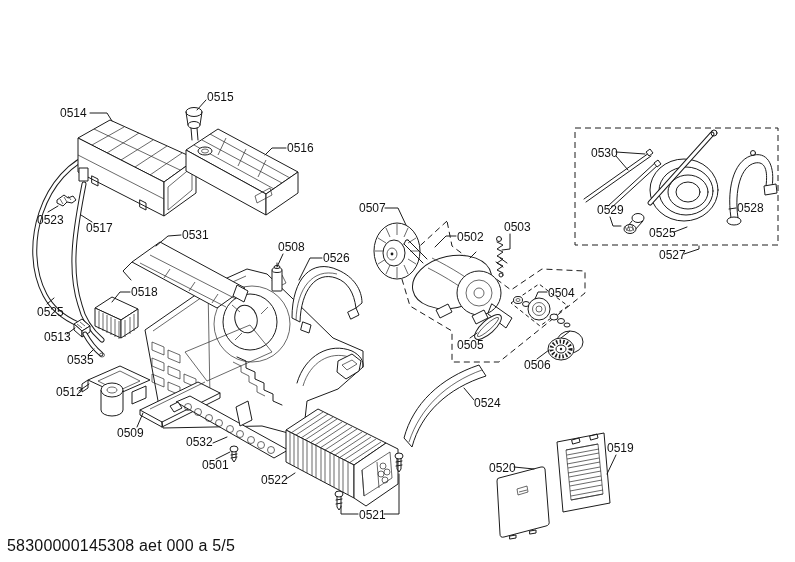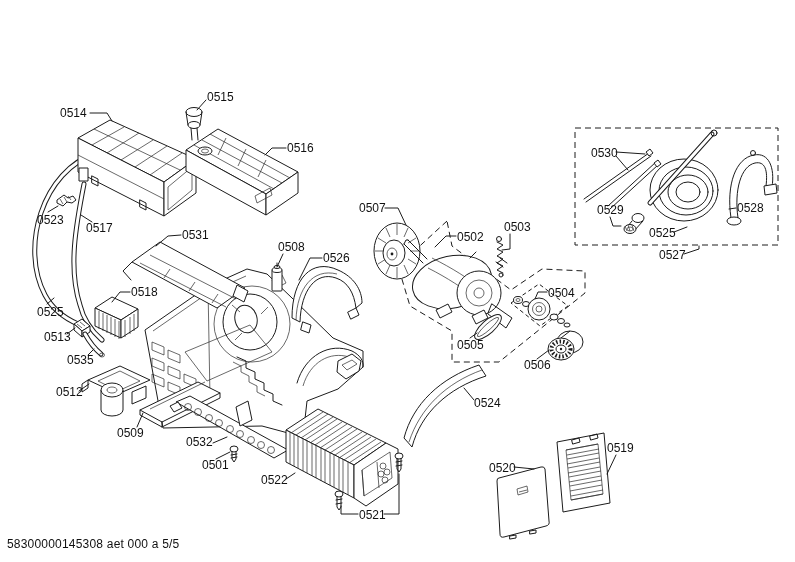--- a/index.html
+++ b/index.html
@@ -7,21 +7,21 @@
          font-family:"Liberation Sans",sans-serif;}
   .stage svg{position:absolute;left:0;top:0;}
   .ln{fill:none;stroke:#1c1c1c;stroke-width:1;stroke-linejoin:round;stroke-linecap:round;}
   .fw{fill:#ffffff;stroke:#1c1c1c;stroke-width:1;stroke-linejoin:round;}
   .thin{fill:none;stroke:#2a2a2a;stroke-width:.7;stroke-linejoin:round;}
   .dash{fill:none;stroke:#1c1c1c;stroke-width:1;stroke-dasharray:6 4;stroke-linejoin:round;}
   .dash2{fill:none;stroke:#1c1c1c;stroke-width:1;stroke-dasharray:4 3;}
   .tubeA{fill:none;stroke:#1c1c1c;stroke-width:5;stroke-linecap:round;}
   .tubeB{fill:none;stroke:#ffffff;stroke-width:3;stroke-linecap:round;}
   #labels-layer text{fill:#111;font-family:"Liberation Sans",sans-serif;font-size:12px;}
-  .footer{position:absolute;left:7px;top:537px;font-size:12px;color:#111;
+  .footer{position:absolute;left:7px;top:537px;font-size:16px;color:#111;
           font-family:"Liberation Sans",sans-serif;letter-spacing:.2px;}
 </style>
 </head>
 <body>
 
 <div class="stage">
 <svg width="795" height="562" viewBox="0 0 795 562">
 
   <g>
     <path class="tubeA" d="M97,153 C42,170 20,248 45,295 C53,310 64,318 78,324"></path>

